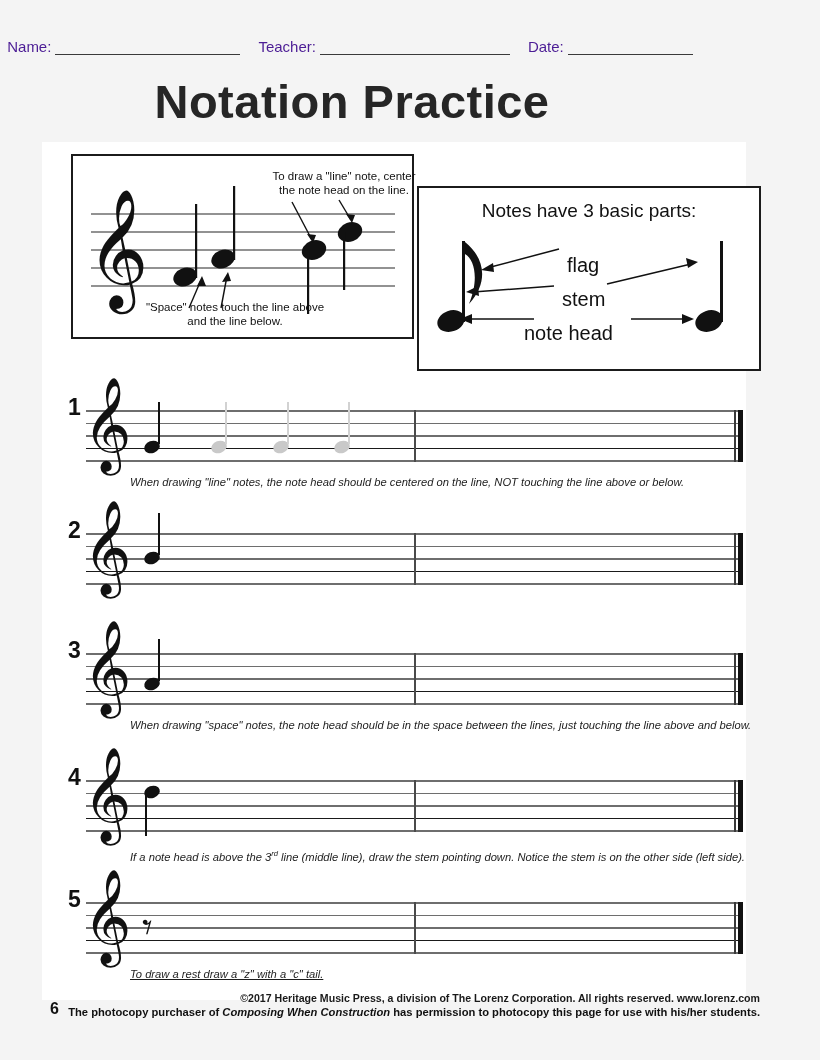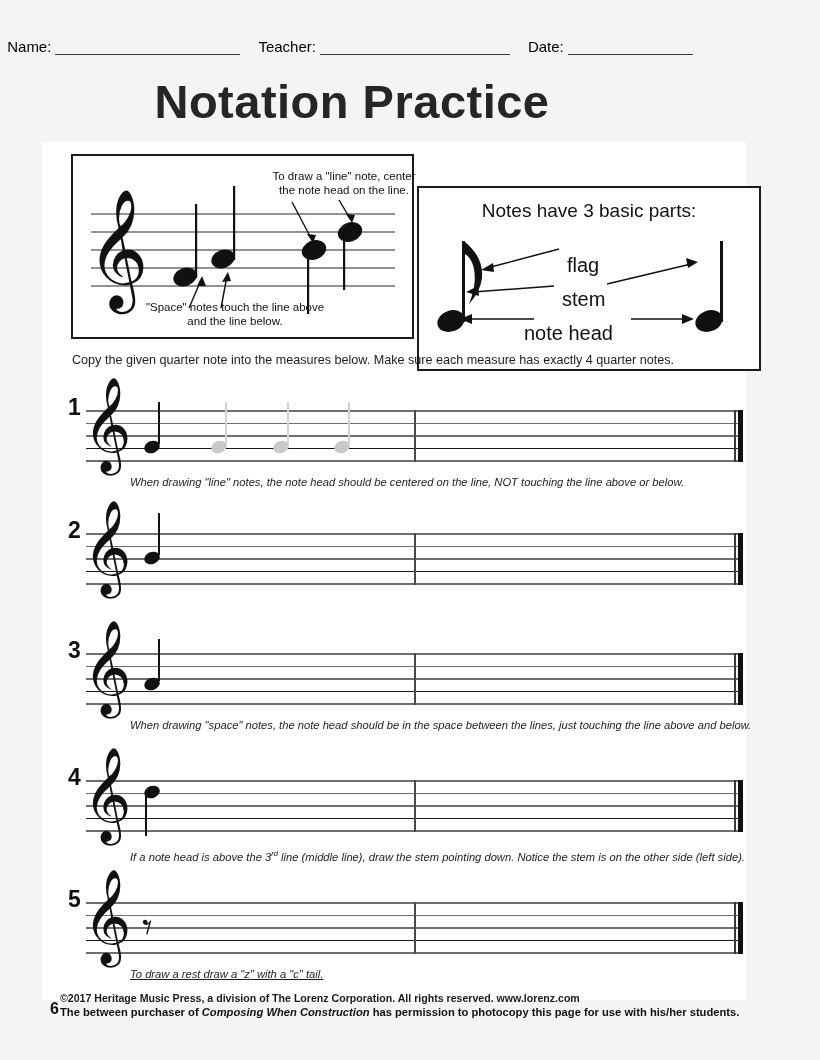--- a/index.html
+++ b/index.html
@@ -18,21 +18,21 @@
 
   
   .header-row {
     position: absolute;
     left: 0; top: 38px;
     width: 700px;
     display: flex;
     align-items: flex-end;
     justify-content: center;
     font-size: 15px;
-    color: #000000;
+    color: #4c1d95;
   }
   .field { display: flex; align-items: flex-end; }
   .field-label { white-space: nowrap; }
   .field-rule {
     display: inline-block;
     border-bottom: 1.3px solid #3a3a3a;
     height: 13px;
     margin-left: 4px;
   }
   .rule-name { width: 185px; }
@@ -222,21 +222,21 @@
     position: absolute;
     left: 50px; top: 8px;
     font-size: 16px;
     font-weight: 700;
     color: #111;
   }
   .footer-lines {
     position: absolute;
     left: 60px; top: 0;
     width: 700px;
-    text-align: left;
+    text-align: right;
   }
   .footer-line1 { font-size: 10.6px; font-weight: 700; color: #1a1a1a; }
   .footer-line2 { font-size: 11.2px; font-weight: 700; color: #111; margin-top: 2px; }
   .footer-italic { font-style: italic; }
 </style>
 </head>
 <body>
 
 <div class="header-row">
   <div class="field">
@@ -334,21 +334,20 @@
         <polygon points="275,95 263,90 263,100" fill="#111"></polygon>
       </svg>
 
       <div class="part-label label-flag">flag</div>
       <div class="part-label label-stem">stem</div>
       <div class="part-label label-notehead">note head</div>
 
     </div>
   </div>
 
-  <div class="instruction">Copy the given quarter note into the measures below.  Make sure each measure has exactly 4 quarter notes.</div>
 
   <div class="system" style="top:268px;">
     <div class="sys-num">1</div>
     <div class="staff-wrap">
       <div class="staff-line l0"></div>
       <div class="staff-line l1"></div>
       <div class="staff-line l2"></div>
       <div class="staff-line l3"></div>
       <div class="staff-line l4"></div>
       <div class="clef">𝄞</div>
@@ -450,15 +449,15 @@
     </div>
     <div class="sys-caption" style="top:66px;text-decoration:underline;">To draw a rest draw a "z" with a "c" tail.</div>
   </div>
 
 </div>
 
 <div class="footer">
   <div class="page-num">6</div>
   <div class="footer-lines">
     <div class="footer-line1">©2017 Heritage Music Press, a division of The Lorenz Corporation. All rights reserved. www.lorenz.com</div>
-    <div class="footer-line2"><span>The between purchaser of </span><span class="footer-italic">Composing When Construction</span><span> has permission to photocopy this page for use with his/her students.</span></div>
+    <div class="footer-line2"><span>The photocopy purchaser of </span><span class="footer-italic">Composing When Construction</span><span> has permission to photocopy this page for use with his/her students.</span></div>
   </div>
 </div>
 
 </body></html>

